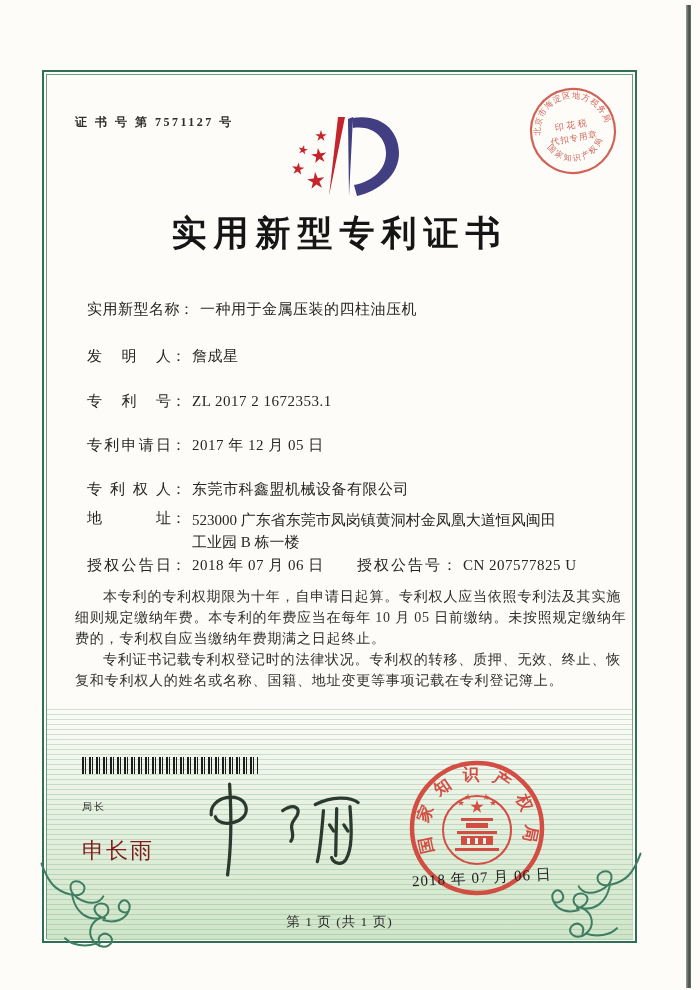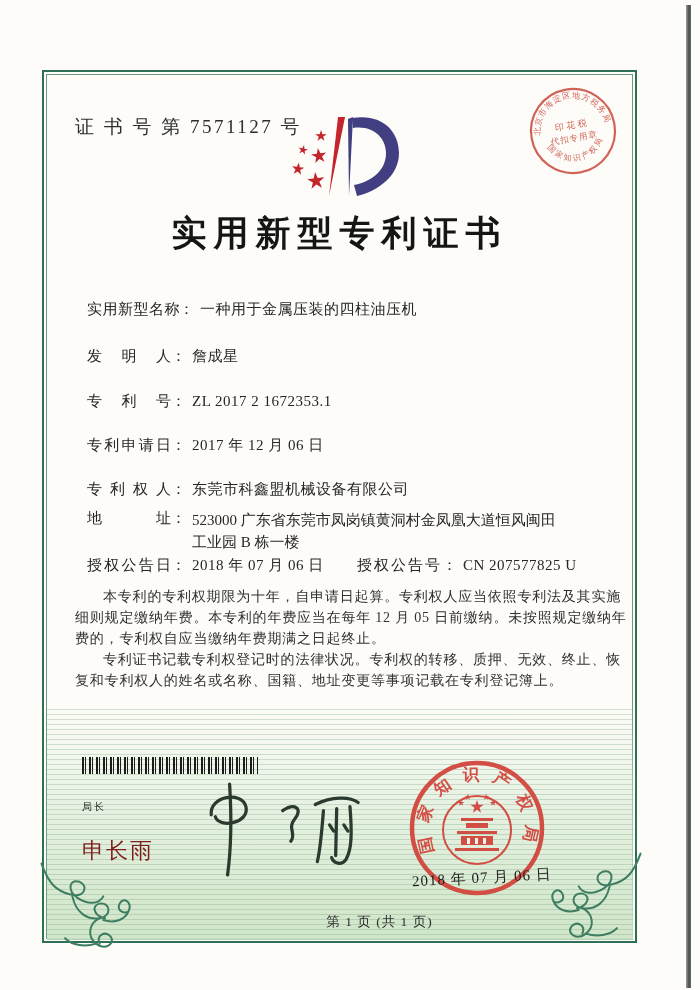--- a/index.html
+++ b/index.html
@@ -16,21 +16,21 @@
   
   .cert-border{left:42px;top:70px;width:595px;height:873px;
     border:2.5px solid #2e6f57;box-sizing:border-box;}
   .cert-border::after{content:"";position:absolute;inset:2px;border:1px solid #6b9c82;}
   
   .guilloche{left:47px;top:705px;width:586px;height:235px;
     background-image:
       repeating-linear-gradient(0deg, rgba(101,152,112,0.28) 0px, rgba(101,152,112,0.28) 1px, rgba(0,0,0,0) 1px, rgba(0,0,0,0) 5px),
       linear-gradient(180deg, rgba(216,234,211,0) 0%, rgba(216,234,211,0.55) 40%, rgba(205,228,198,0.95) 100%);
   }
-  .cert-number{left:75px;top:114px;font-size:19px;letter-spacing:2.5px;color:#2e2e2e;}
+  .cert-number{left:75px;top:114px;font-size:12px;letter-spacing:2.5px;color:#2e2e2e;font-weight:bold;}
   .logo{left:285px;top:112px;width:132px;height:92px;}
   .title{left:42px;top:210px;width:595px;text-align:center;
     font-size:35px;font-weight:bold;letter-spacing:7px;color:#151515;}
   .tax-stamp{left:528px;top:86px;width:90px;height:90px;transform:rotate(-10deg);opacity:.92;}
   
   .frow{left:75px;font-size:15px;white-space:nowrap;color:#262626;}
   .flabel{display:inline-block;width:84px;text-align:justify;text-align-last:justify;margin-left:12px;}
   .flabel.wide{width:92px;text-align-last:auto;letter-spacing:0.5px;}
   .fcolon{display:inline-block;margin-right:6px;}
   .fvalue{letter-spacing:0.5px;}
@@ -47,21 +47,21 @@
   .director-title{left:82px;top:800px;font-size:10px;letter-spacing:2px;color:#222;}
   .director-name{left:82px;top:836px;font-size:22px;letter-spacing:2px;color:#7f1d1d;}
   .signature{left:188px;top:776px;width:175px;height:102px;}
   .official-seal{left:407px;top:758px;width:140px;height:140px;opacity:.95;}
   .seal-date{left:412px;top:868px;width:160px;font-size:15px;color:#1e1e1e;
     transform:rotate(-3deg);letter-spacing:1px;}
   .flourish{width:100px;height:100px;}
   .flourish.left{left:36px;top:860px;transform:scaleX(-1);}
   .flourish.right{left:546px;top:850px;}
   .footer{left:42px;top:913px;width:595px;text-align:center;font-size:13.5px;
-    letter-spacing:1px;color:#2e2e2e;padding-left:40px;}
+    letter-spacing:1px;color:#2e2e2e;}
 </style>
 </head>
 <body>
 
 <div class="abs page-edge"></div>
 <div class="abs cert-border"></div>
 <div class="abs guilloche"></div>
 
 <svg class="abs flourish left" viewBox="0 0 110 110">
   <g fill="none" stroke="#3e7d61" stroke-width="2.2" stroke-linecap="round">
@@ -123,35 +123,35 @@
 <div class="abs frow" style="top:300px">
   <span class="flabel wide">实用新型名称</span><span class="fcolon">：</span><span class="fvalue">一种用于金属压装的四柱油压机</span>
 </div>
 <div class="abs frow" style="top:347px">
   <span class="flabel">发明人</span><span class="fcolon">：</span><span class="fvalue">詹成星</span>
 </div>
 <div class="abs frow" style="top:392px">
   <span class="flabel">专利号</span><span class="fcolon">：</span><span class="fvalue">ZL 2017 2 1672353.1</span>
 </div>
 <div class="abs frow" style="top:436px">
-  <span class="flabel">专利申请日</span><span class="fcolon">：</span><span class="fvalue">2017 年 12 月 06 日</span>
+  <span class="flabel">专利申请日</span><span class="fcolon">：</span><span class="fvalue">2017 年 12 月 05 日</span>
 </div>
 <div class="abs frow" style="top:480px">
   <span class="flabel">专利权人</span><span class="fcolon">：</span><span class="fvalue">东莞市科鑫盟机械设备有限公司</span>
 </div>
 <div class="abs frow" style="top:509px">
   <span class="flabel" style="vertical-align:top;">地址</span><span class="fcolon" style="vertical-align:top;">：</span><span class="addrblock"><span>523000 广东省东莞市凤岗镇黄洞村金凤凰大道恒风闽田</span><br><span>工业园 B 栋一楼</span></span>
 </div>
 <div class="abs frow" style="top:556px">
   <span class="flabel">授权公告日</span><span class="fcolon">：</span><span class="fvalue">2018 年 07 月 06 日</span>
   <span class="grant-no"><span class="glabel">授权公告号</span><span class="fcolon">：</span><span class="fvalue">CN 207577825 U</span></span>
 </div>
 
 <div class="abs body-text">
-  <p>本专利的专利权期限为十年，自申请日起算。专利权人应当依照专利法及其实施细则规定缴纳年费。本专利的年费应当在每年 12 月 05 日前缴纳。未按照规定缴纳年费的，专利权自应当缴纳年费期满之日起终止。</p>
+  <p>本专利的专利权期限为十年，自申请日起算。专利权人应当依照专利法及其实施细则规定缴纳年费。本专利的年费应当在每年 10 月 05 日前缴纳。未按照规定缴纳年费的，专利权自应当缴纳年费期满之日起终止。</p>
   <p>专利证书记载专利权登记时的法律状况。专利权的转移、质押、无效、终止、恢复和专利权人的姓名或名称、国籍、地址变更等事项记载在专利登记簿上。</p>
 </div>
 
 <div class="abs barcode"></div>
 <div class="abs director-title">局长</div>
 <div class="abs director-name">申长雨</div>
 
 <svg class="abs signature" viewBox="0 0 170 100">
   <g fill="none" stroke="#2b3a2f" stroke-width="3.2" stroke-linecap="round">
     <path d="M22,38 C20,20 52,14 56,30 C60,46 30,52 26,40"></path>

